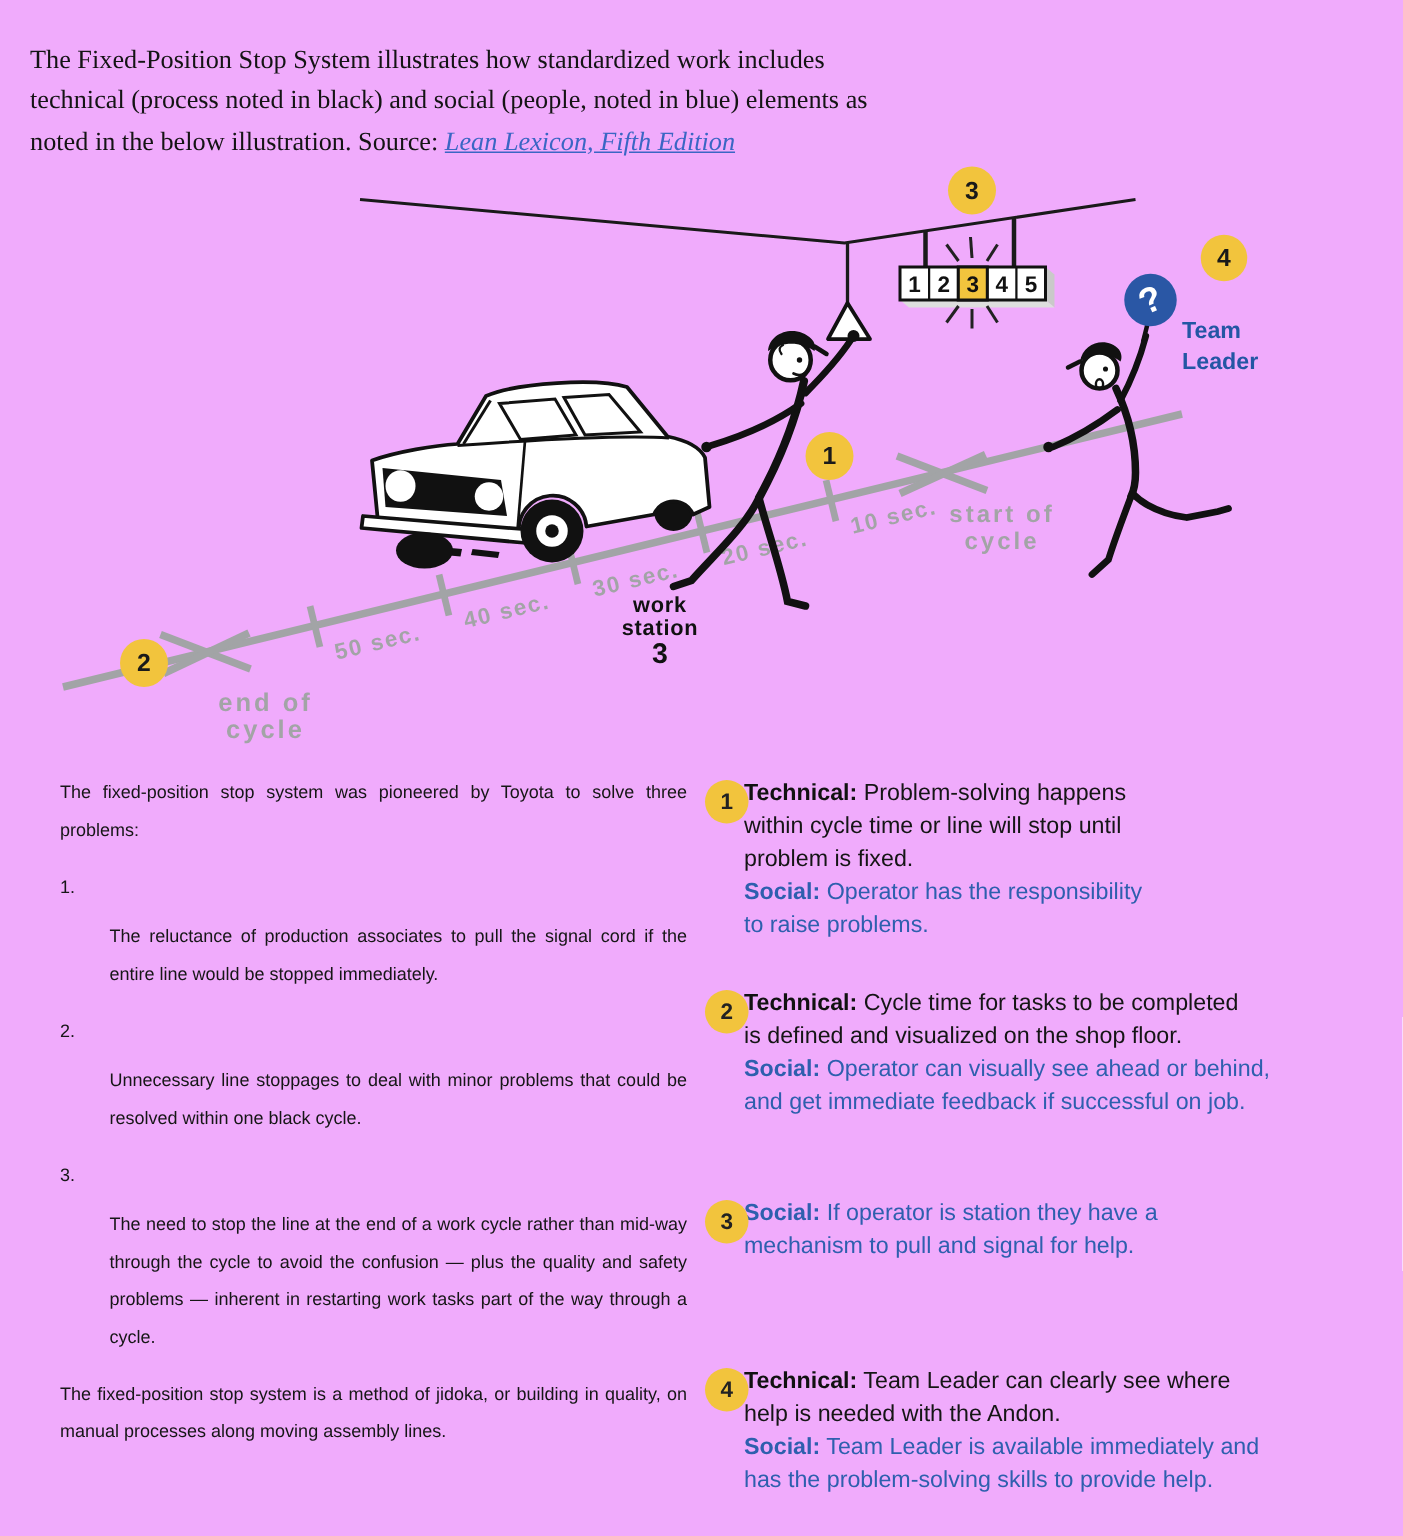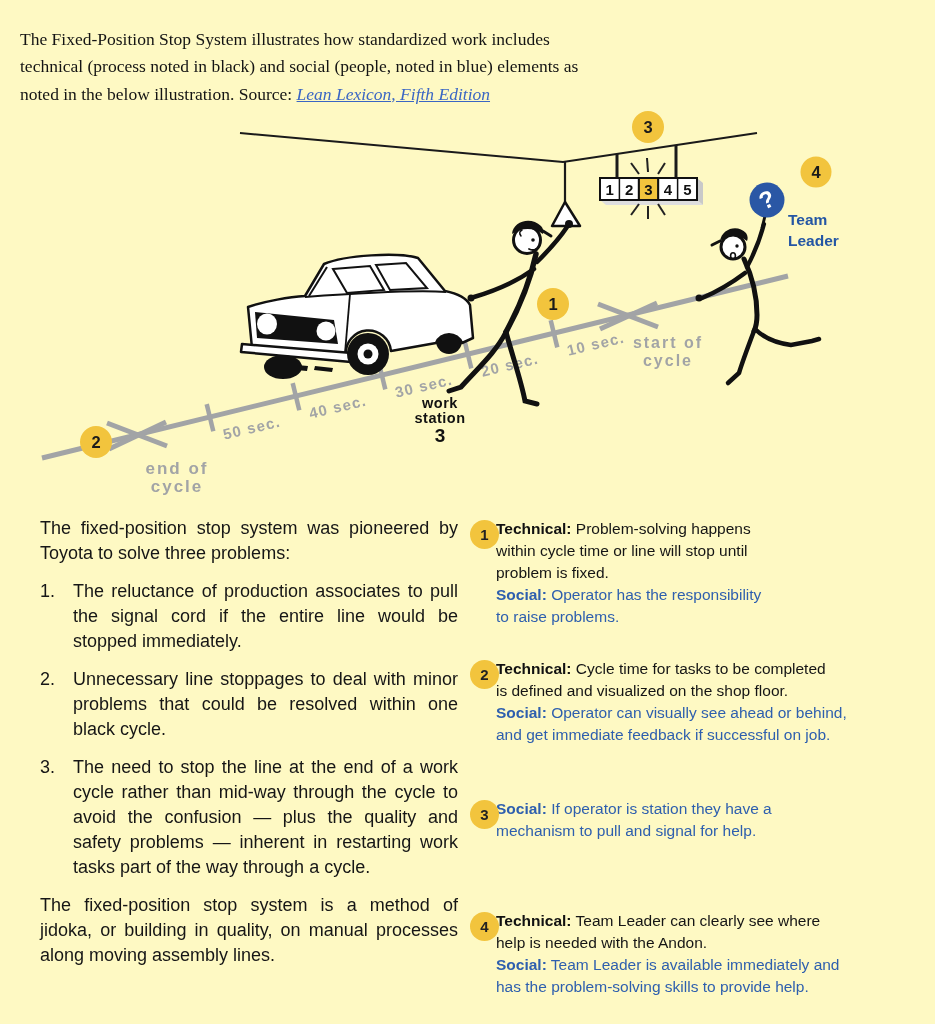--- a/index.html
+++ b/index.html
@@ -1,16 +1,16 @@
 <!DOCTYPE html>
 <html><head>
 <meta charset="utf-8">
 <style>
   html,body{margin:0;padding:0;background:#ffffff;}
-  .page{position:relative;width:935px;height:1024px;background:#fef9c3;overflow:hidden;
+  .page{position:relative;width:935px;height:1024px;background:#f0abfc;overflow:hidden;
         font-family:"Liberation Sans",sans-serif;}
 
   
   .intro{position:absolute;left:20px;top:8px;width:562px;
          font-family:"Liberation Serif",serif;font-size:17.5px;line-height:27.5px;color:#141414;}
   .intro a{color:#3A66C4;font-style:italic;text-decoration:underline;cursor:pointer;}
 
   
   .diagram{position:absolute;left:0;top:100px;}
   svg text{font-family:"Liberation Sans",sans-serif;font-weight:bold;}
@@ -19,25 +19,25 @@
   .t-gray{fill:#A2A4A6;font-size:15px;letter-spacing:1.2px;}
   .t-cyc{fill:#A2A4A6;font-size:17px;letter-spacing:2px;}
   .t-cyc2{fill:#A2A4A6;font-size:16px;letter-spacing:2px;}
   .t-ws{fill:#111;font-size:14.5px;letter-spacing:.5px;}
   .t-ws3{fill:#111;font-size:19px;}
   .t-tl{fill:#2456A4;font-size:15.5px;}
   .t-q{fill:#ffffff;font-size:24px;}
 
   
   .left-col{position:absolute;left:40px;top:516px;width:418px;
-            font-size:18px;line-height:25px;color:#161616;}
+            font-size:12px;line-height:25px;color:#161616;}
   .left-col p{margin:0 0 13px;text-align:justify;}
   .li{display:flex;margin-bottom:13px;}
   .li .num{width:33px;flex:none;}
-  .li .txt{flex:1;text-align:justify;}
+  .li .txt{flex:1;text-align:justify;margin-top:33px;}
 
   
   .right-col{position:absolute;left:468px;top:518px;width:460px;height:500px;
              font-size:15.5px;line-height:22px;color:#151515;}
   .note{position:absolute;left:0;}
   .note.n1{top:0;}
   .note.n2{top:140px;}
   .note.n3{top:280px;}
   .note.n4{top:392px;}
   .badge{position:absolute;left:2px;top:2px;width:29px;height:29px;border-radius:50%;

